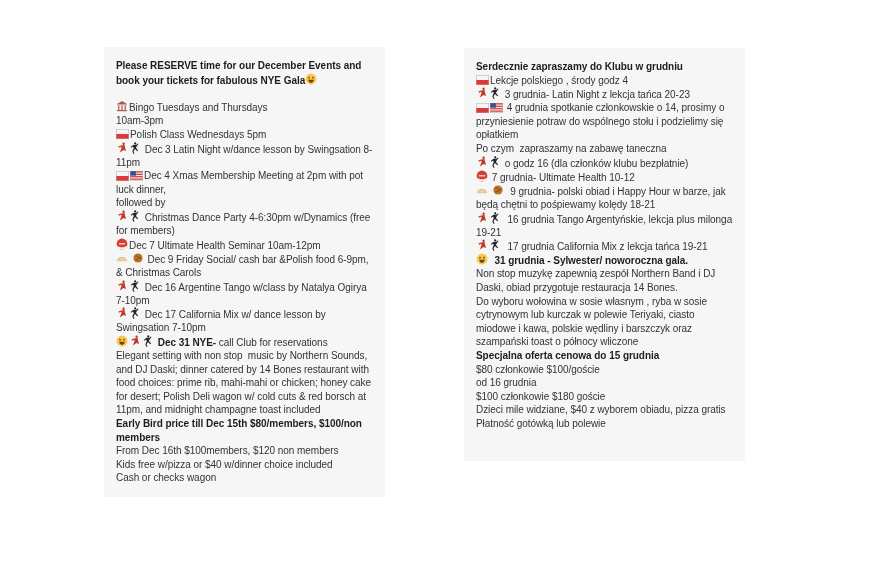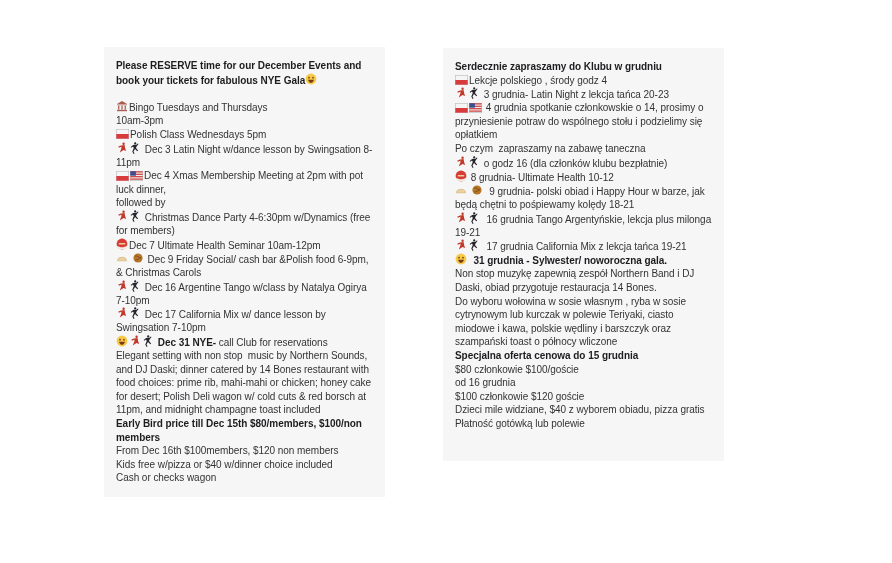--- a/index.html
+++ b/index.html
@@ -5,21 +5,21 @@
   html,body { margin:0; padding:0; }
   body {
     width:892px; height:563px; background:#ffffff; position:relative;
     font-family:"Liberation Sans","DejaVu Sans",sans-serif; overflow:hidden;
   }
   .post-card {
     position:absolute; width:257px; background:#f6f6f7; color:#333335;
     font-size:10px; line-height:13.6px; padding:12px; letter-spacing:-0.05px;
   }
   #card-en { left:104px; top:47px; }
-  #card-pl { left:443px; top:48px; padding-bottom:30px; }
+  #card-pl { left:464px; top:48px; padding-bottom:30px; }
   .line { min-height:13.6px; white-space:pre-wrap; }
   .seg { }
   .seg.bold { font-weight:bold; color:#1d1d1f; }
   .emoji { display:inline-block; vertical-align:-1.5px; line-height:0; margin-right:1px; }
   .emoji svg { display:inline-block; }
 </style>
 </head>
 <body>
 
 <article id="card-en" class="post-card">
@@ -152,21 +152,21 @@
           <path d="M5 3.6 8.6 3l.5 3 1 3-2.6-1L3.8 10.4 5.5 6z" fill="#c0392b"></path>
           <path d="M2.4 4.6 5 3.6l.4 1.1-2.6 1z" fill="#c0392b"></path>
         </svg></span><span class="emoji"><svg width="12" height="12" viewBox="0 0 12 12">
           <circle cx="6.2" cy="1.4" r="1.1" fill="#26242c"></circle>
           <path d="M5.9 2.7 7 3l1.9-1.6.6.7L7.6 4.4 7 6l2.1 2.5-.8.7L6 7.1 4.5 9.5l1 2-.9.4-1.3-2.4L4.8 6 4 4.5 2.2 5.8l-.5-.7L4.1 3z" fill="#26242c"></path>
         </svg></span><span class="seg"> o godz 16 (dla członków klubu bezpłatnie)</span></div>
     <div class="line"><span class="emoji"><svg width="12" height="12" viewBox="0 0 12 12">
           <circle cx="6" cy="6" r="5.4" fill="#d63c34"></circle>
           <path d="M.8 7.4a5.4 5.4 0 0 0 10.4 0c-1.5 1.2-3.1 1.8-5.2 1.8S2.3 8.6.8 7.4z" fill="#f2efe8"></path>
           <rect x="2.6" y="5" width="6.8" height="1.5" rx="0.75" fill="#f0c9a0"></rect>
-        </svg></span><span class="seg"> 8 grudnia- Ultimate Health 10-12</span></div>
+        </svg></span><span class="seg"> 7 grudnia- Ultimate Health 10-12</span></div>
     <div class="line"><span class="emoji"><svg width="12" height="12" viewBox="0 0 12 12">
           <path d="M1.5 8.8a4.5 3.5 0 0 1 9 0z" fill="#ecd2a3" stroke="#cfa96a" stroke-width="0.6"></path>
         </svg></span><span class="seg"> </span><span class="emoji"><svg width="12" height="12" viewBox="0 0 12 12">
           <circle cx="6" cy="6" r="4.6" fill="#b5762a"></circle>
           <path d="M3.2 4.2c2-1.4 3.8 2.4 5.6 1.2M3.4 7.8c2 1.2 3.6-2.6 5.4-1.4" stroke="#7e4c14" stroke-width="0.9" fill="none"></path>
         </svg></span><span class="seg">  9 grudnia- polski obiad i Happy Hour w barze, jak będą chętni to pośpiewamy kolędy 18-21</span></div>
     <div class="line"><span class="emoji"><svg width="12" height="12" viewBox="0 0 12 12">
           <circle cx="7.6" cy="1.7" r="1.2" fill="#c0392b"></circle>
           <path d="M5 3.6 8.6 3l.5 3 1 3-2.6-1L3.8 10.4 5.5 6z" fill="#c0392b"></path>
           <path d="M2.4 4.6 5 3.6l.4 1.1-2.6 1z" fill="#c0392b"></path>
@@ -186,16 +186,16 @@
           <circle cx="6" cy="6" r="5.4" fill="#f7c949"></circle>
           <circle cx="4" cy="4.7" r="0.9" fill="#7a4b12"></circle>
           <circle cx="8" cy="4.7" r="0.9" fill="#7a4b12"></circle>
           <path d="M3 6.7c.6 2 1.8 3.1 3 3.1s2.4-1.1 3-3.1z" fill="#7a3c12"></path>
         </svg></span><span class="seg bold">  31 grudnia - Sylwester/ noworoczna gala.</span></div>
     <div class="line"><span class="seg">Non stop muzykę zapewnią zespół Northern Band i DJ Daski, obiad przygotuje restauracja 14 Bones.</span></div>
     <div class="line"><span class="seg">Do wyboru wołowina w sosie własnym , ryba w sosie cytrynowym lub kurczak w polewie Teriyaki, ciasto miodowe i kawa, polskie wędliny i barszczyk oraz szampański toast o północy wliczone</span></div>
     <div class="line"><span class="seg bold">Specjalna oferta cenowa do 15 grudnia</span></div>
     <div class="line"><span class="seg">$80 członkowie $100/goście</span></div>
     <div class="line"><span class="seg">od 16 grudnia</span></div>
-    <div class="line"><span class="seg">$100 członkowie $120 goście</span></div>
+    <div class="line"><span class="seg">$100 członkowie $180 goście</span></div>
     <div class="line"><span class="seg">Dzieci mile widziane, $40 z wyborem obiadu, pizza gratis</span></div>
     <div class="line"><span class="seg">Płatność gotówką lub polewie</span></div>
   </article>
 
 </body></html>

